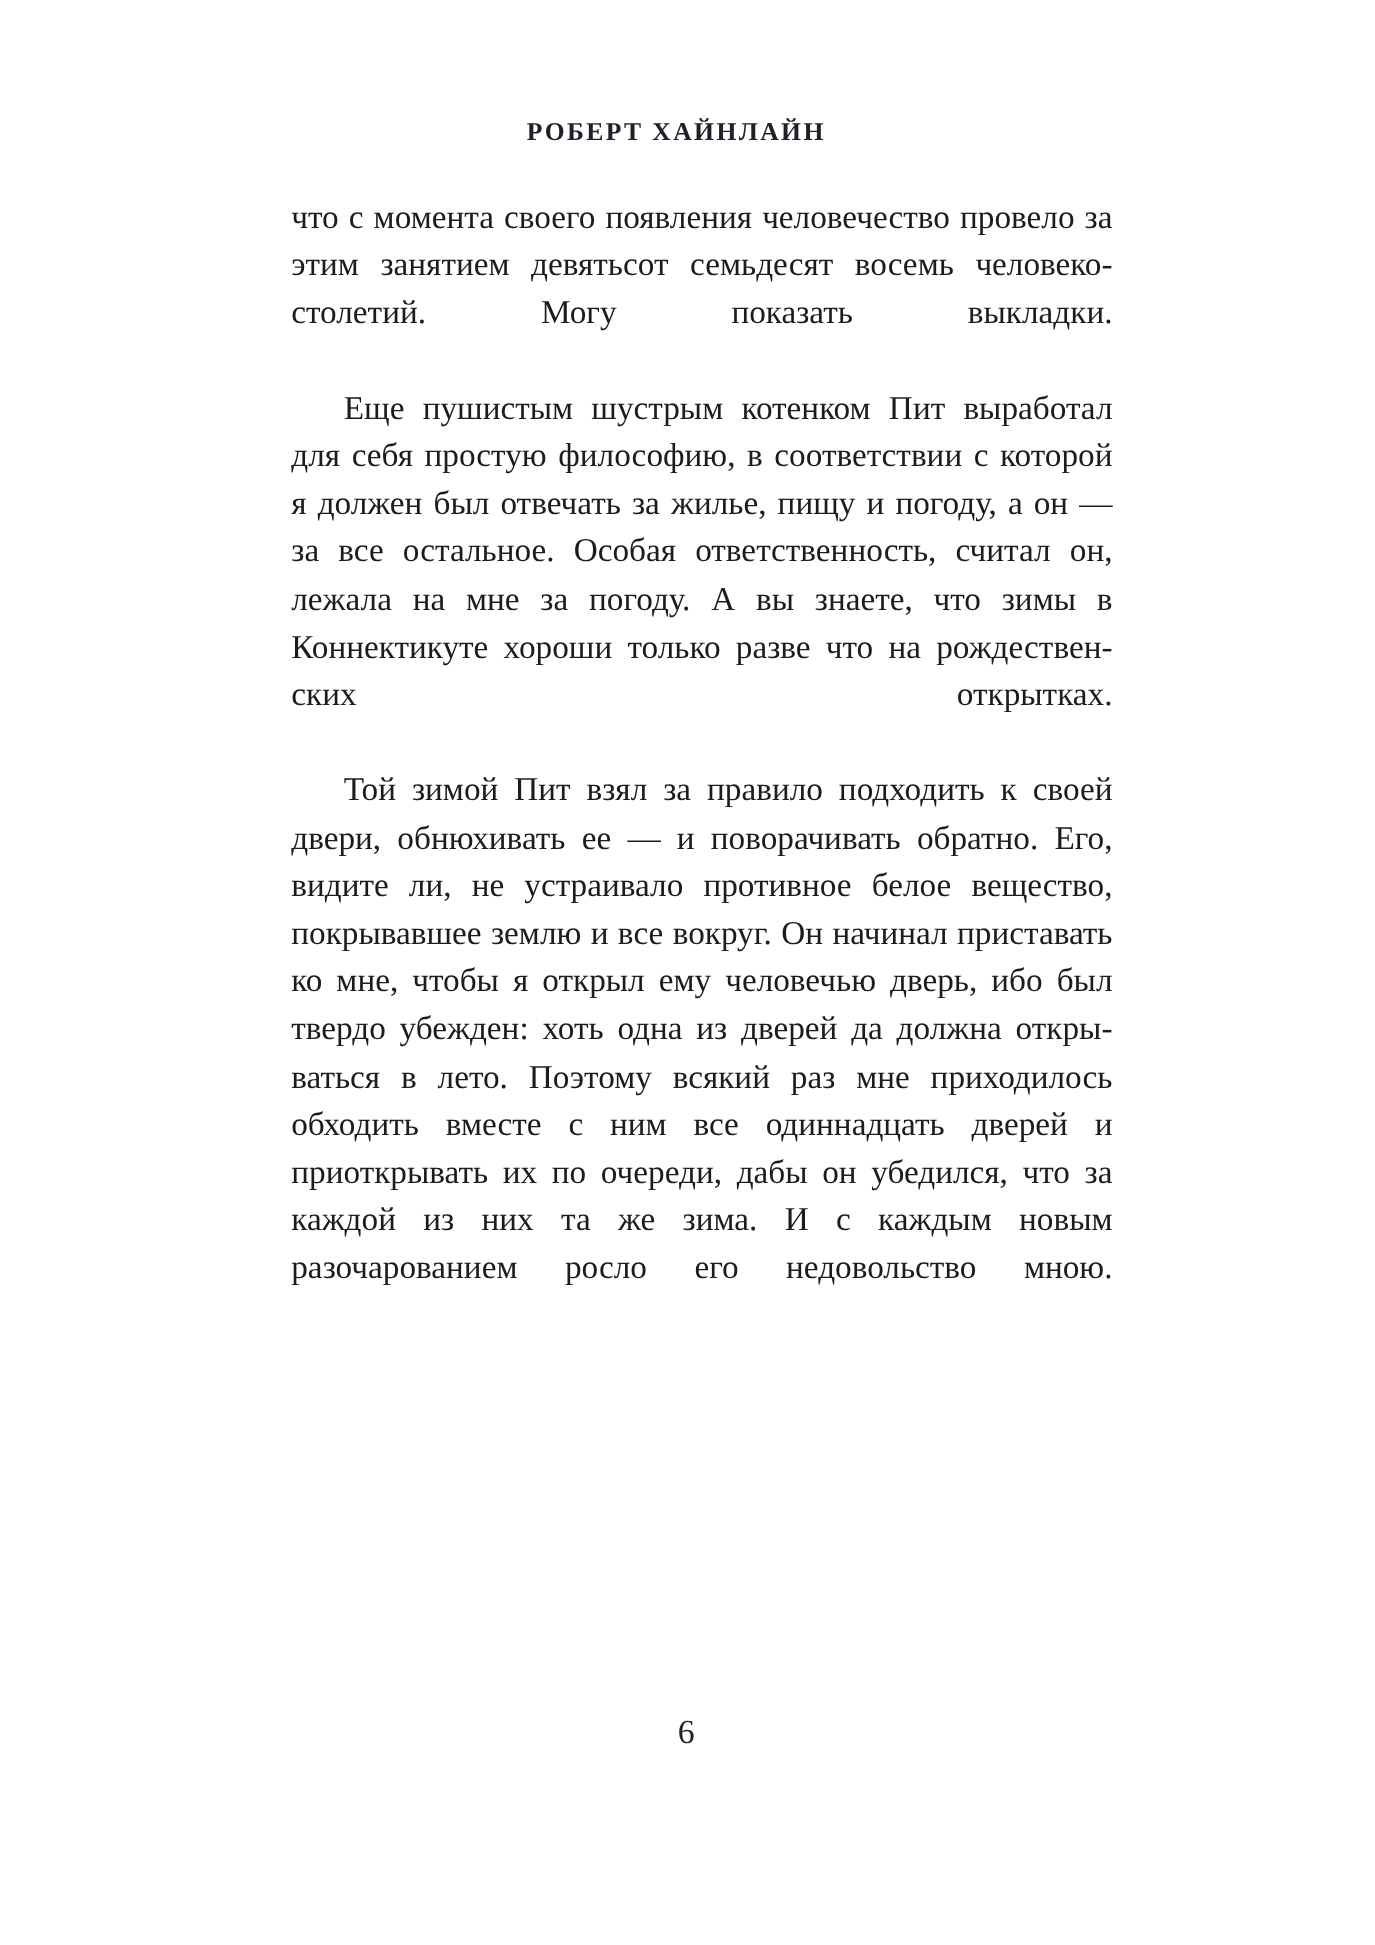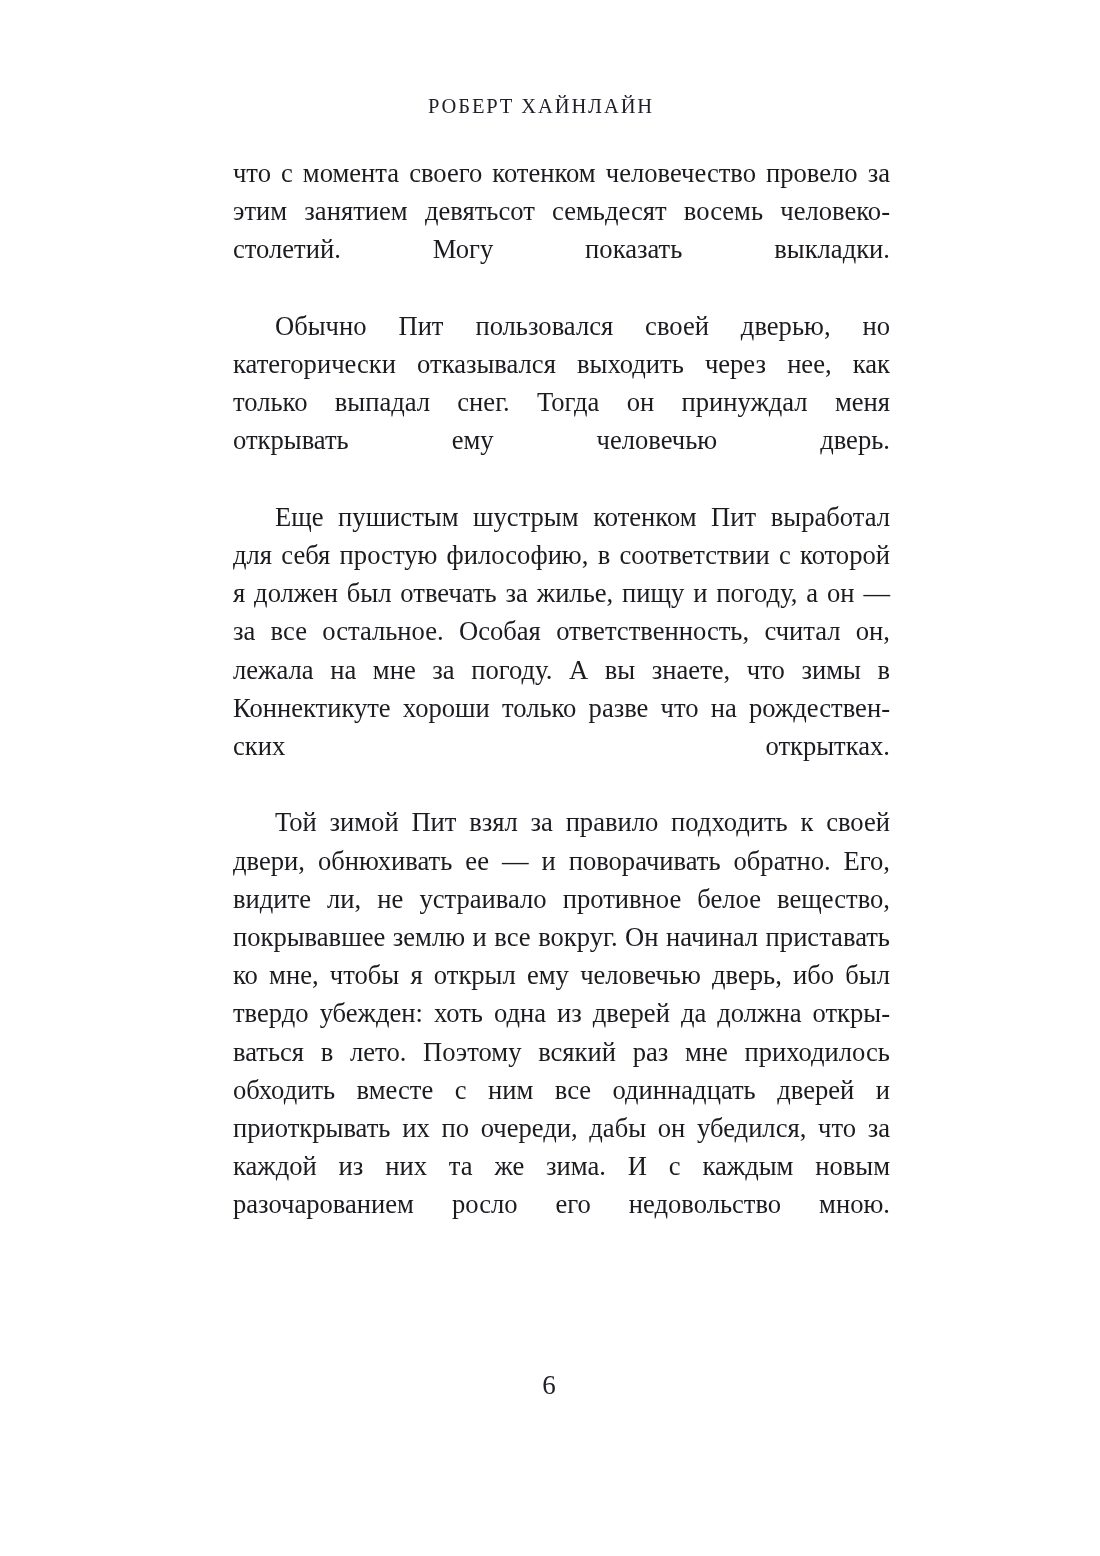--- a/index.html
+++ b/index.html
@@ -25,21 +25,21 @@
     position: absolute;
     left: 0;
     top: 96px;
     width: 1100px;
     text-align: center;
     padding-right: 18px;
     box-sizing: border-box;
     font-size: 20.5px;
     line-height: 1;
     letter-spacing: 1.9px;
-    font-weight: 400;
+    font-weight: 700;
     color: #20202a;
     white-space: nowrap;
   }
 
   
   .textblock {
     position: absolute;
     left: 233px;
     top: 154px;
     width: 657px;
@@ -82,21 +82,20 @@
   }
 </style>
 </head>
 <body>
 
 <div class="page">
 
   <div class="running-head">РОБЕРТ ХАЙНЛАЙН</div>
 
   <div class="textblock">
-    <p class="para first">что с момента своего котенком человечество провело за этим занятием девятьсот семьдесят восемь человеко-столетий. Могу показать вы­кладки.</p>
-    <p class="para">Обычно Пит пользовался своей дверью, но категорически отказывался выходить через нее, как только выпадал снег. Тогда он принуждал меня открывать ему человечью дверь.</p>
+    <p class="para first">что с момента своего появления человечество провело за этим занятием девятьсот семьдесят восемь человеко-столетий. Могу показать вы­кладки.</p>
     <p class="para">Еще пушистым шустрым котенком Пит выра­ботал для себя простую философию, в соот­ветствии с которой я должен был отвечать за жилье, пищу и погоду, а он — за все остальное. Особая ответственность, считал он, лежала на мне за погоду. А вы знаете, что зимы в Коннек­тикуте хороши только разве что на рождествен­ских открытках.</p>
     <p class="para">Той зимой Пит взял за правило подходить к своей двери, обнюхивать ее — и поворачивать обратно. Его, видите ли, не устраивало против­ное белое вещество, покрывавшее землю и все вокруг. Он начинал приставать ко мне, чтобы я открыл ему человечью дверь, ибо был твердо убежден: хоть одна из дверей да должна откры­ваться в лето. Поэтому всякий раз мне прихо­дилось обходить вместе с ним все одиннадцать дверей и приоткрывать их по очереди, дабы он убедился, что за каждой из них та же зима. И с каждым новым разочарованием росло его недовольство мною.</p>
   </div>
 
   <div class="folio">6</div>
 
 </div>
 
 </body></html>

